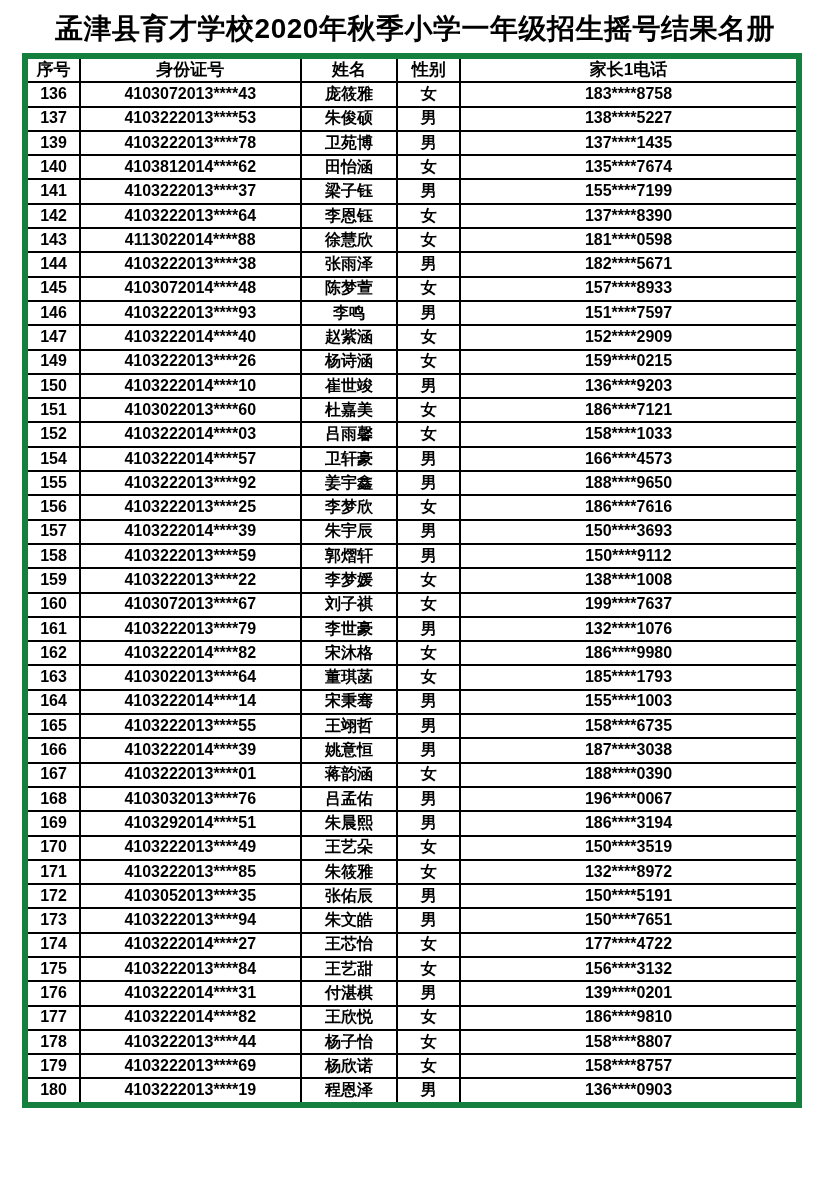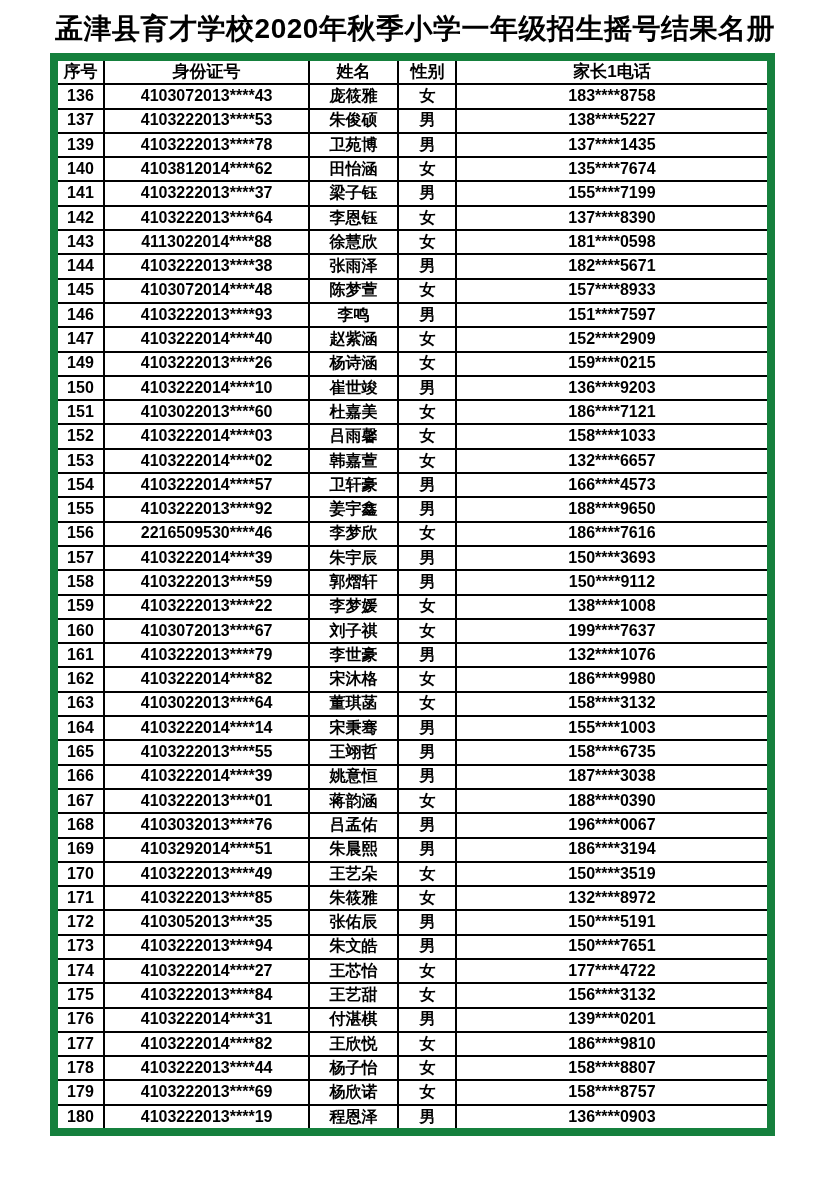--- a/index.html
+++ b/index.html
@@ -23,22 +23,22 @@
     text-align: center;
     margin: 0;
     padding: 10px 0 5px 6px;
     letter-spacing: 0.5px;
     white-space: nowrap;
   }
   table.roster {
     border-collapse: collapse;
     table-layout: fixed;
     margin: 0 auto;
-    width: 725px;
-    border: 8px solid #15803d;
+    width: 780px;
+    border: 6px solid #15803d;
   }
   table.roster th,
   table.roster td {
     border: 2px solid #000;
     text-align: center;
     vertical-align: middle;
     font-weight: bold;
     padding: 0;
     height: 22.3px;
     font-size: 16px;
@@ -178,43 +178,36 @@
           <td>186****7121</td>
         </tr>
         <tr>
           <td>152</td>
           <td>4103222014****03</td>
           <td>吕雨馨</td>
           <td>女</td>
           <td>158****1033</td>
         </tr>
         <tr>
-          <td>153</td>
-          <td>4103222014****02</td>
-          <td>韩嘉萱</td>
-          <td>女</td>
-          <td>132****6657</td>
-        </tr>
-        <tr>
           <td>154</td>
           <td>4103222014****57</td>
           <td>卫轩豪</td>
           <td>男</td>
           <td>166****4573</td>
         </tr>
         <tr>
           <td>155</td>
           <td>4103222013****92</td>
           <td>姜宇鑫</td>
           <td>男</td>
           <td>188****9650</td>
         </tr>
         <tr>
           <td>156</td>
-          <td>2216509530****46</td>
+          <td>4103222013****25</td>
           <td>李梦欣</td>
           <td>女</td>
           <td>186****7616</td>
         </tr>
         <tr>
           <td>157</td>
           <td>4103222014****39</td>
           <td>朱宇辰</td>
           <td>男</td>
           <td>150****3693</td>
@@ -252,21 +245,21 @@
           <td>4103222014****82</td>
           <td>宋沐格</td>
           <td>女</td>
           <td>186****9980</td>
         </tr>
         <tr>
           <td>163</td>
           <td>4103022013****64</td>
           <td>董琪菡</td>
           <td>女</td>
-          <td>158****3132</td>
+          <td>185****1793</td>
         </tr>
         <tr>
           <td>164</td>
           <td>4103222014****14</td>
           <td>宋秉骞</td>
           <td>男</td>
           <td>155****1003</td>
         </tr>
         <tr>
           <td>165</td>

